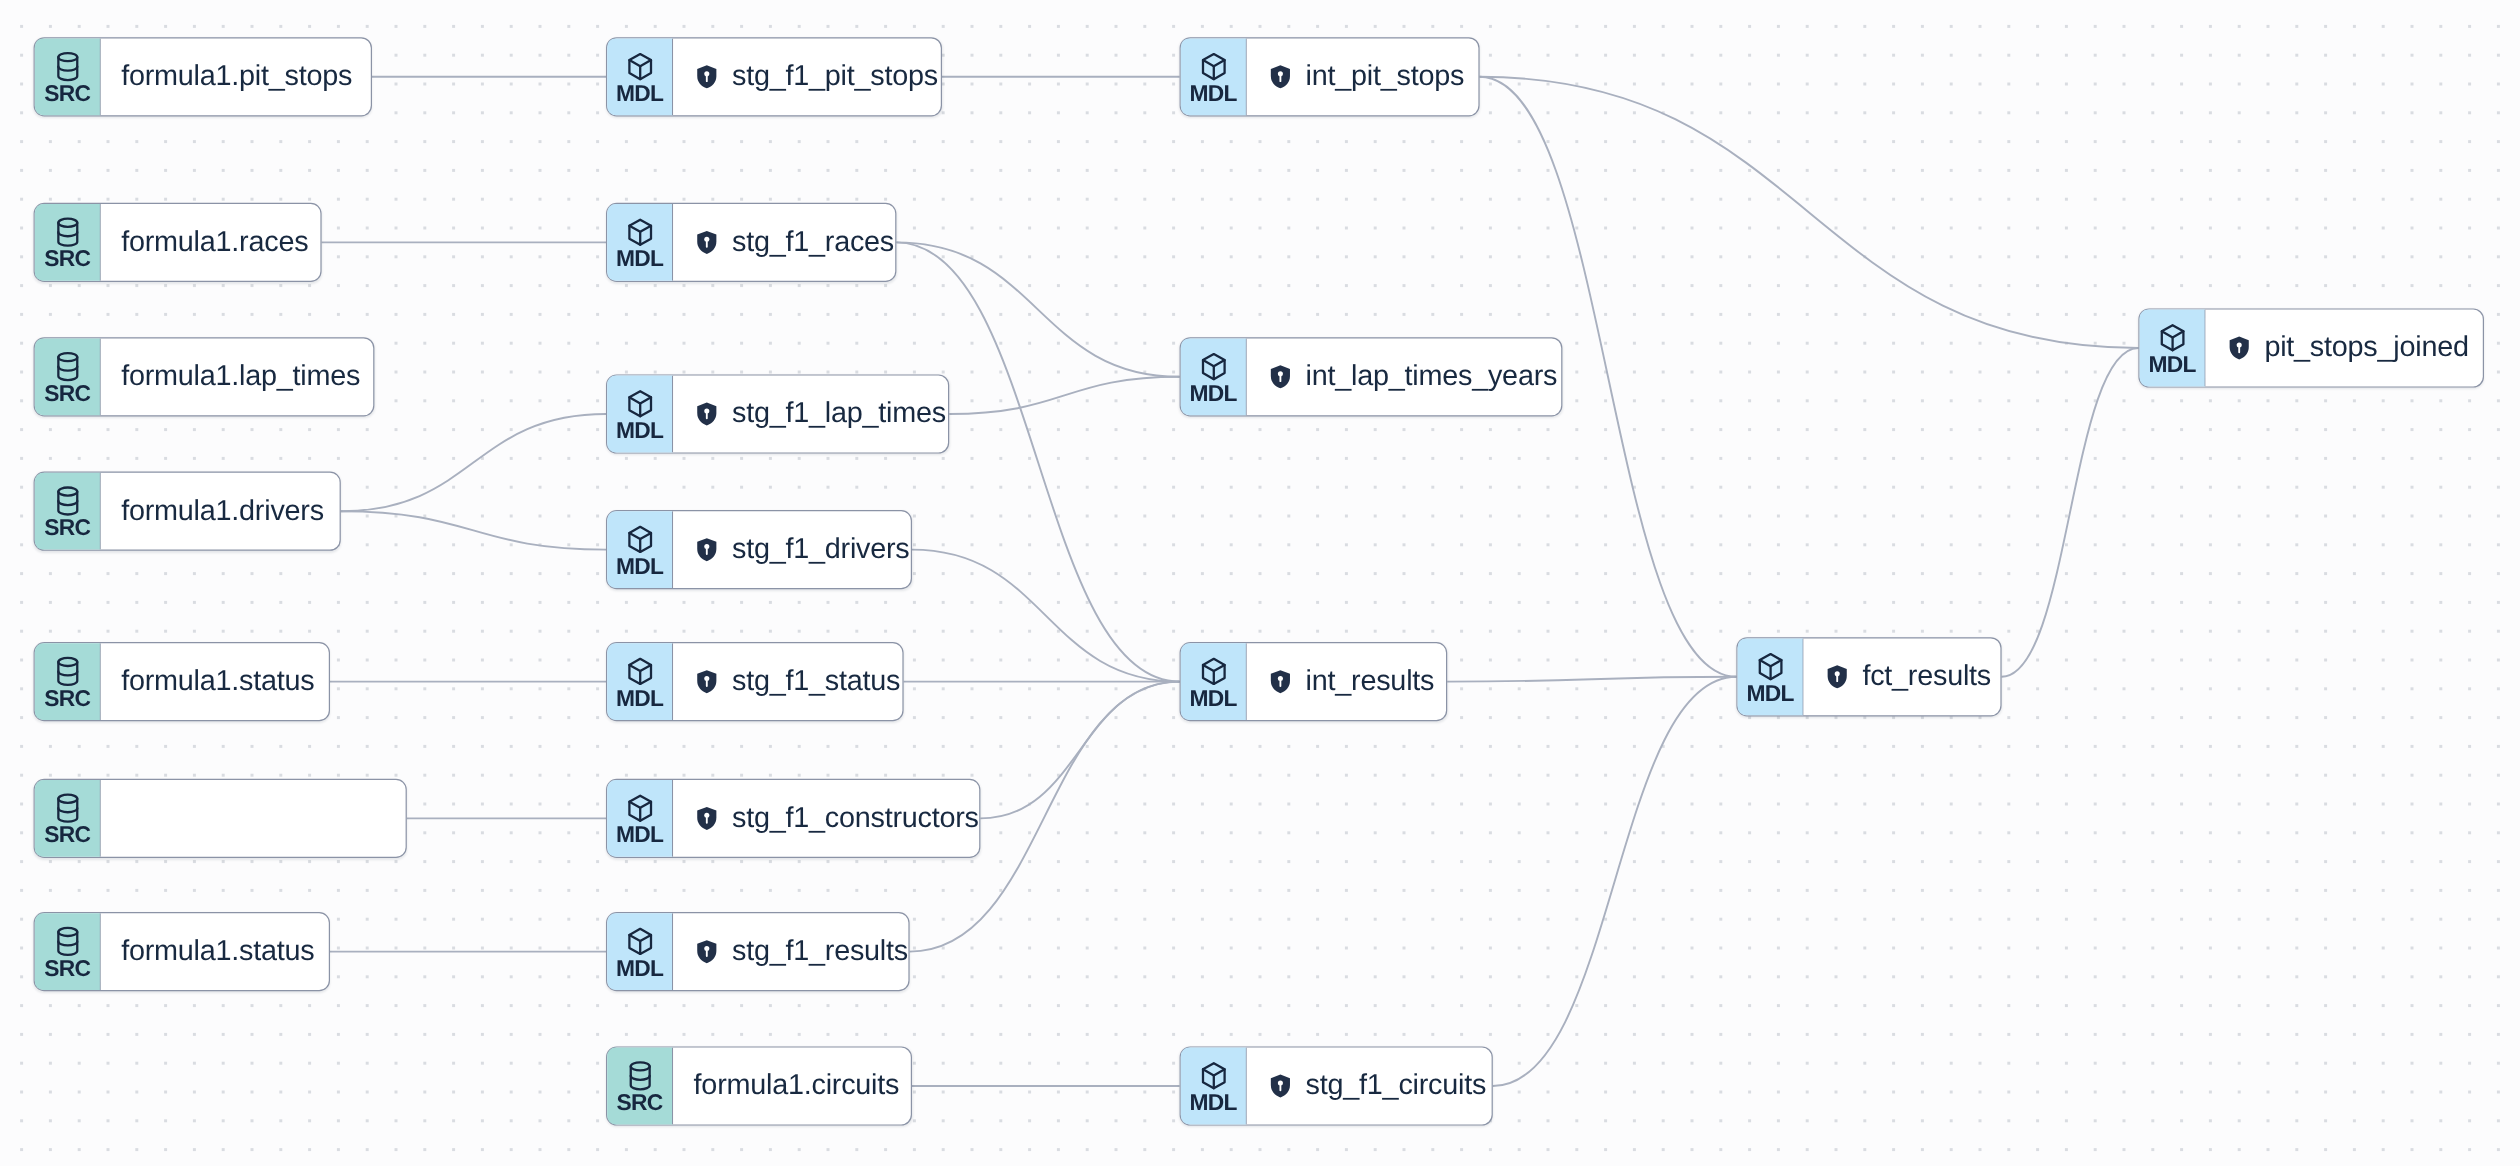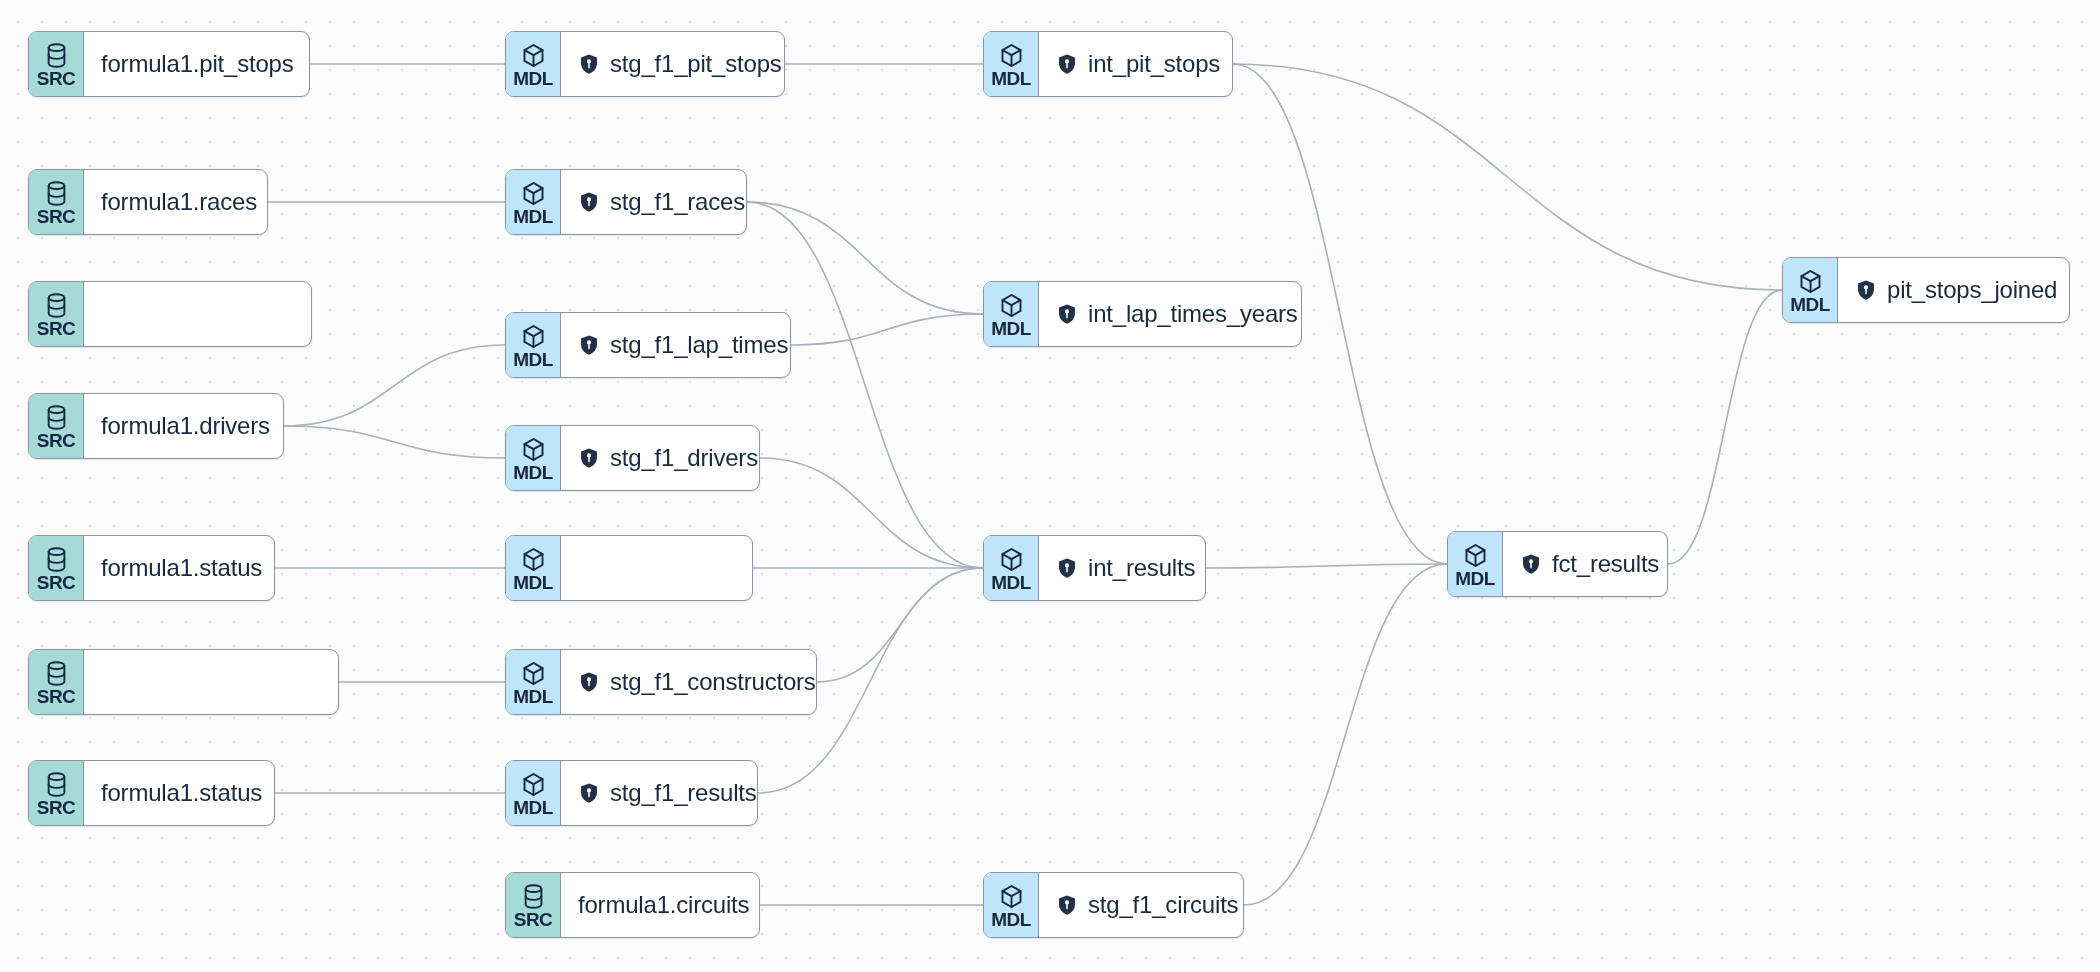--- a/index.html
+++ b/index.html
@@ -203,20 +203,24 @@
     <div class="badge src">
       <span class="badge-icon">
             <svg class="ic" width="27" height="27" viewBox="0 0 24 24" fill="none" stroke="#17273f" stroke-width="1.7" stroke-linecap="round" stroke-linejoin="round">
               <ellipse cx="12" cy="5" rx="7" ry="3"></ellipse>
               <path d="M5 5v7c0 1.66 3.13 3 7 3s7-1.34 7-3V5"></path>
               <path d="M5 12v7c0 1.66 3.13 3 7 3s7-1.34 7-3v-7"></path>
             </svg>
           </span>
       <span class="badge-label">SRC</span>
     </div>
+    <div class="body">
+
+      <span class="label">formula1.lap_times</span>
+    </div>
   </div>
       <div class="node" style="left: 983px; top: 281px; width: 319px; height: 66px;">
     <div class="badge mdl">
       <span class="badge-icon">
             <svg class="ic" width="27" height="27" viewBox="0 0 24 24" fill="none" stroke="#17273f" stroke-width="1.7" stroke-linecap="round" stroke-linejoin="round">
               <path d="M12 2.7 20 7.2v9.6L12 21.3 4 16.8V7.2z"></path>
               <path d="M4 7.2l8 4.5 8-4.5"></path>
               <path d="M12 11.7v9.6"></path>
             </svg>
           </span>
@@ -313,20 +317,30 @@
     <div class="badge mdl">
       <span class="badge-icon">
             <svg class="ic" width="27" height="27" viewBox="0 0 24 24" fill="none" stroke="#17273f" stroke-width="1.7" stroke-linecap="round" stroke-linejoin="round">
               <path d="M12 2.7 20 7.2v9.6L12 21.3 4 16.8V7.2z"></path>
               <path d="M4 7.2l8 4.5 8-4.5"></path>
               <path d="M12 11.7v9.6"></path>
             </svg>
           </span>
       <span class="badge-label">MDL</span>
     </div>
+    <div class="body">
+      <span class="shield">
+            <svg class="ic" width="22" height="22" viewBox="0 0 24 24">
+              <path fill="#223048" d="M12 1.6 20.7 4.9v6.3c0 5.5-3.5 9.5-8.7 11.3C6.8 20.7 3.3 16.7 3.3 11.2V4.9z"></path>
+              <circle cx="12" cy="9.2" r="2.3" fill="#ffffff"></circle>
+              <rect x="11.15" y="10.6" width="1.7" height="6.2" rx="0.85" fill="#ffffff"></rect>
+            </svg>
+          </span>
+      <span class="label">stg_f1_status</span>
+    </div>
   </div>
       <div class="node" style="left: 983px; top: 535px; width: 223px; height: 66px;">
     <div class="badge mdl">
       <span class="badge-icon">
             <svg class="ic" width="27" height="27" viewBox="0 0 24 24" fill="none" stroke="#17273f" stroke-width="1.7" stroke-linecap="round" stroke-linejoin="round">
               <path d="M12 2.7 20 7.2v9.6L12 21.3 4 16.8V7.2z"></path>
               <path d="M4 7.2l8 4.5 8-4.5"></path>
               <path d="M12 11.7v9.6"></path>
             </svg>
           </span>

